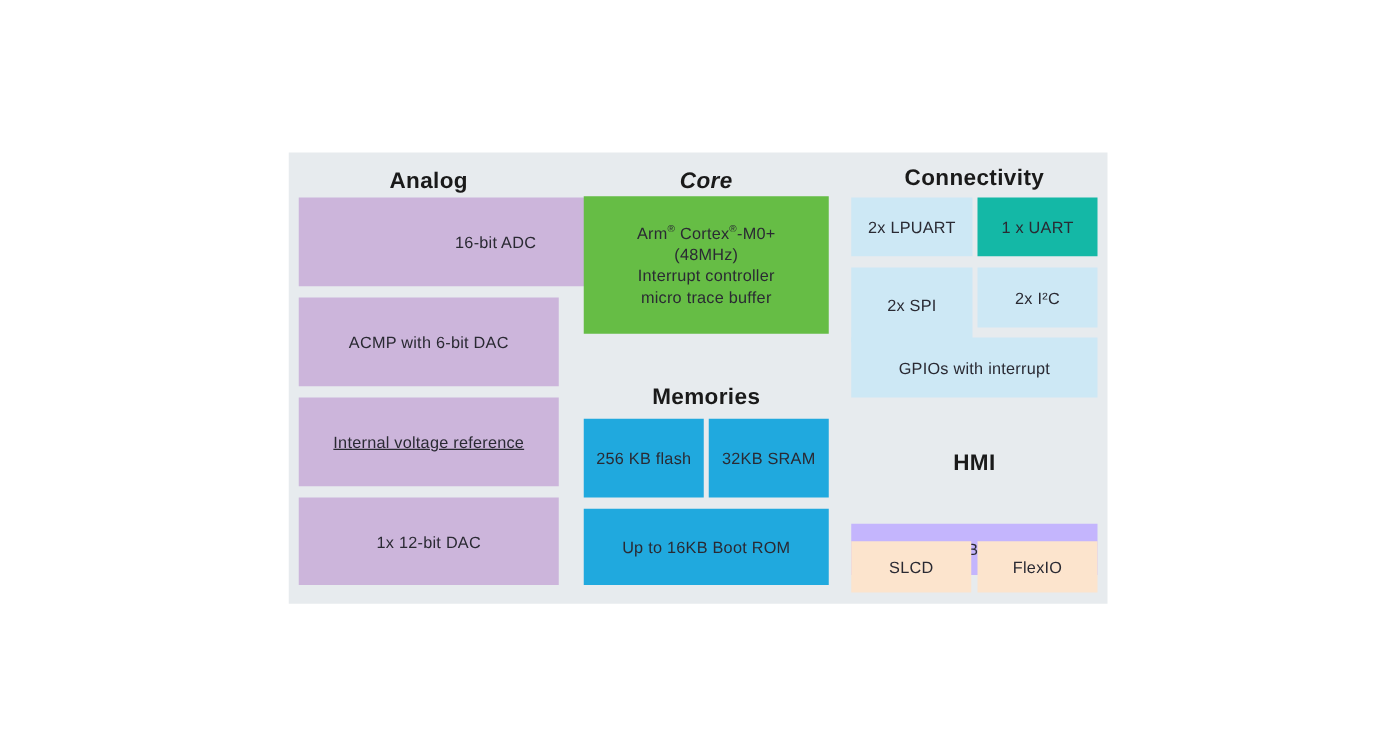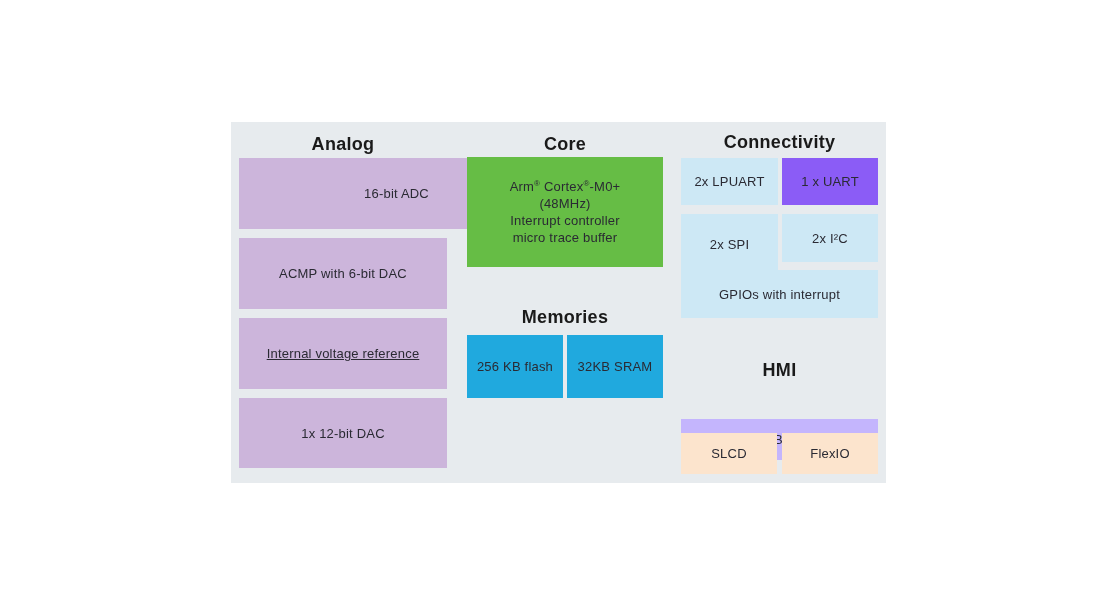--- a/index.html
+++ b/index.html
@@ -38,21 +38,21 @@
     font-size: 13px;
     letter-spacing: 0.2px;
     color: #2a2a33;
   }
   .block .inner { padding: 0 6px; }
   .core-lines { line-height: 17px; }
   sup { font-size: 8px; line-height: 0; }
 
   
   .t-analog       { left: 8px;   width: 208px; top: 10px; }
-  .t-core         { left: 236px; width: 196px; top: 10px; }
+  .t-core         { left: 236px; width: 196px; top: 10px; font-style: italic; }
   .t-connectivity { left: 450px; width: 197px; top: 8px;  }
   .t-memories     { left: 236px; width: 196px; top: 183px; }
   .t-hmi          { left: 450px; width: 197px; top: 236px; }
 
   .b-adc   { left: 8px; top: 36px;  width: 229px; height: 71px; padding-left: 43px; }
   .b-acmp  { left: 8px; top: 116px; width: 208px; height: 71px; }
   .b-ivr   { left: 8px; top: 196px; width: 208px; height: 71px; text-decoration: underline; }
   .b-dac   { left: 8px; top: 276px; width: 208px; height: 70px; }
 
   .b-core  { left: 236px; top: 35px;  width: 196px; height: 110px; }
@@ -103,25 +103,28 @@
         <div>micro trace buffer</div>
       </div>
     </div>
 
     <div class="block b-flash" style="background: rgb(32, 169, 222);">
       <div class="inner">256 KB flash</div>
     </div>
     <div class="block b-sram" style="background: rgb(32, 169, 222);">
       <div class="inner">32KB SRAM</div>
     </div>
+    <div class="block b-boot" style="background: rgb(32, 169, 222);">
+      <div class="inner">Up to 16KB Boot ROM</div>
+    </div>
 
     <div class="block b-lpuart" style="background: rgb(205, 232, 245);">
       <div class="inner">2x LPUART</div>
     </div>
-    <div class="block b-uart" style="background: #8b5cf6;">
+    <div class="block b-uart" style="background: #14b8a6;">
       <div class="inner">1 x UART</div>
     </div>
     <div class="block b-spi" style="background: rgb(205, 232, 245);">
       <div class="inner">2x SPI</div>
     </div>
     <div class="block b-i2c" style="background: rgb(205, 232, 245);">
       <div class="inner">2x I²C</div>
     </div>
     <div class="block b-gpio" style="background: rgb(205, 232, 245);">
       <div class="inner">GPIOs with interrupt</div>

